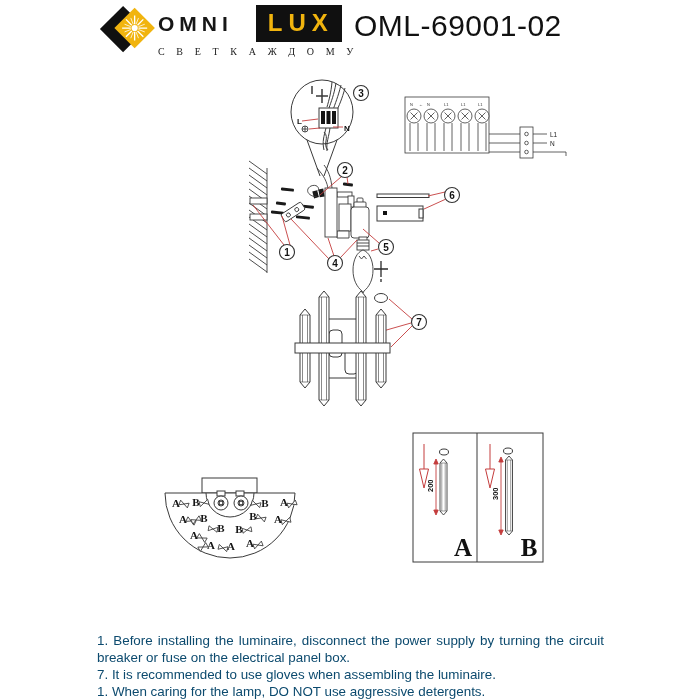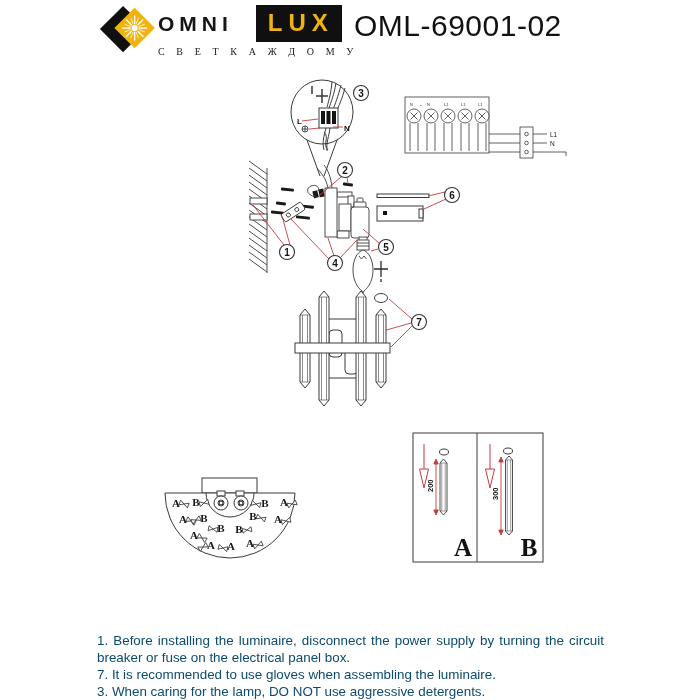--- a/index.html
+++ b/index.html
@@ -331,14 +331,14 @@
       <polygon points="501,535 498.8,530 503.2,530"></polygon>
     </g>
     <text transform="rotate(-90 497.5 500)" x="497.5" y="500" font-size="7.5" font-weight="bold" fill="#111">300</text>
     <text x="529" y="556" font-family="Liberation Serif,serif" font-size="25" font-weight="bold" fill="#111" text-anchor="middle">B</text>
   </g>
 </svg>
 
 <div class="abs instructions">
   <p>1. Before installing the luminaire, disconnect the power supply by turning the circuit breaker or fuse on the electrical panel box.</p>
   <p>7. It is recommended to use gloves when assembling the luminaire.</p>
-  <p>3. When caring for the lamp, DO NOT use aggressive detergents.</p>
+  <p>1. When caring for the lamp, DO NOT use aggressive detergents.</p>
 </div>
 
 </body></html>

